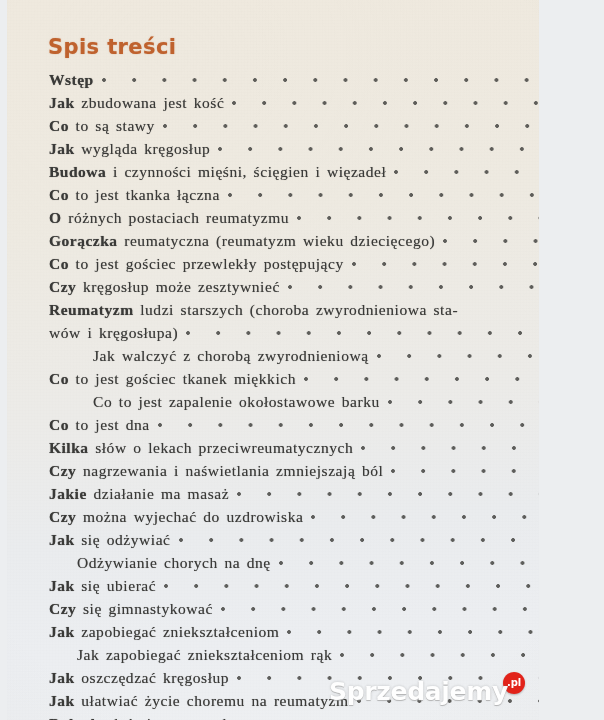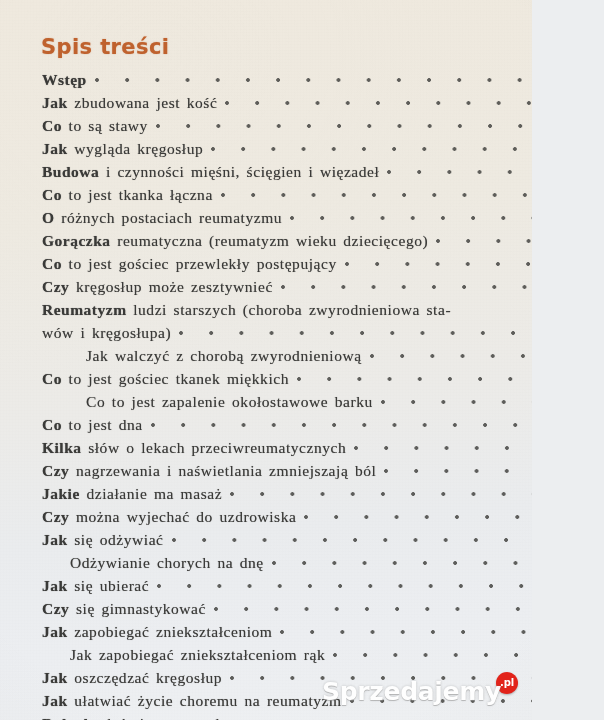--- a/index.html
+++ b/index.html
@@ -22,20 +22,21 @@
     height: 720px;
     overflow: hidden;
     background:
       linear-gradient(175deg,
         #efe9de 0%,
         #eeeae1 30%,
         #ecebe8 55%,
         #eaecee 72%,
         #eceef1 86%,
         #eef0f2 100%);
+    margin-left: 7px;
   }
 
   
   #grain {
     position: absolute;
     inset: 0;
     pointer-events: none;
     opacity: .5;
     background-image:
       repeating-linear-gradient(0deg,

